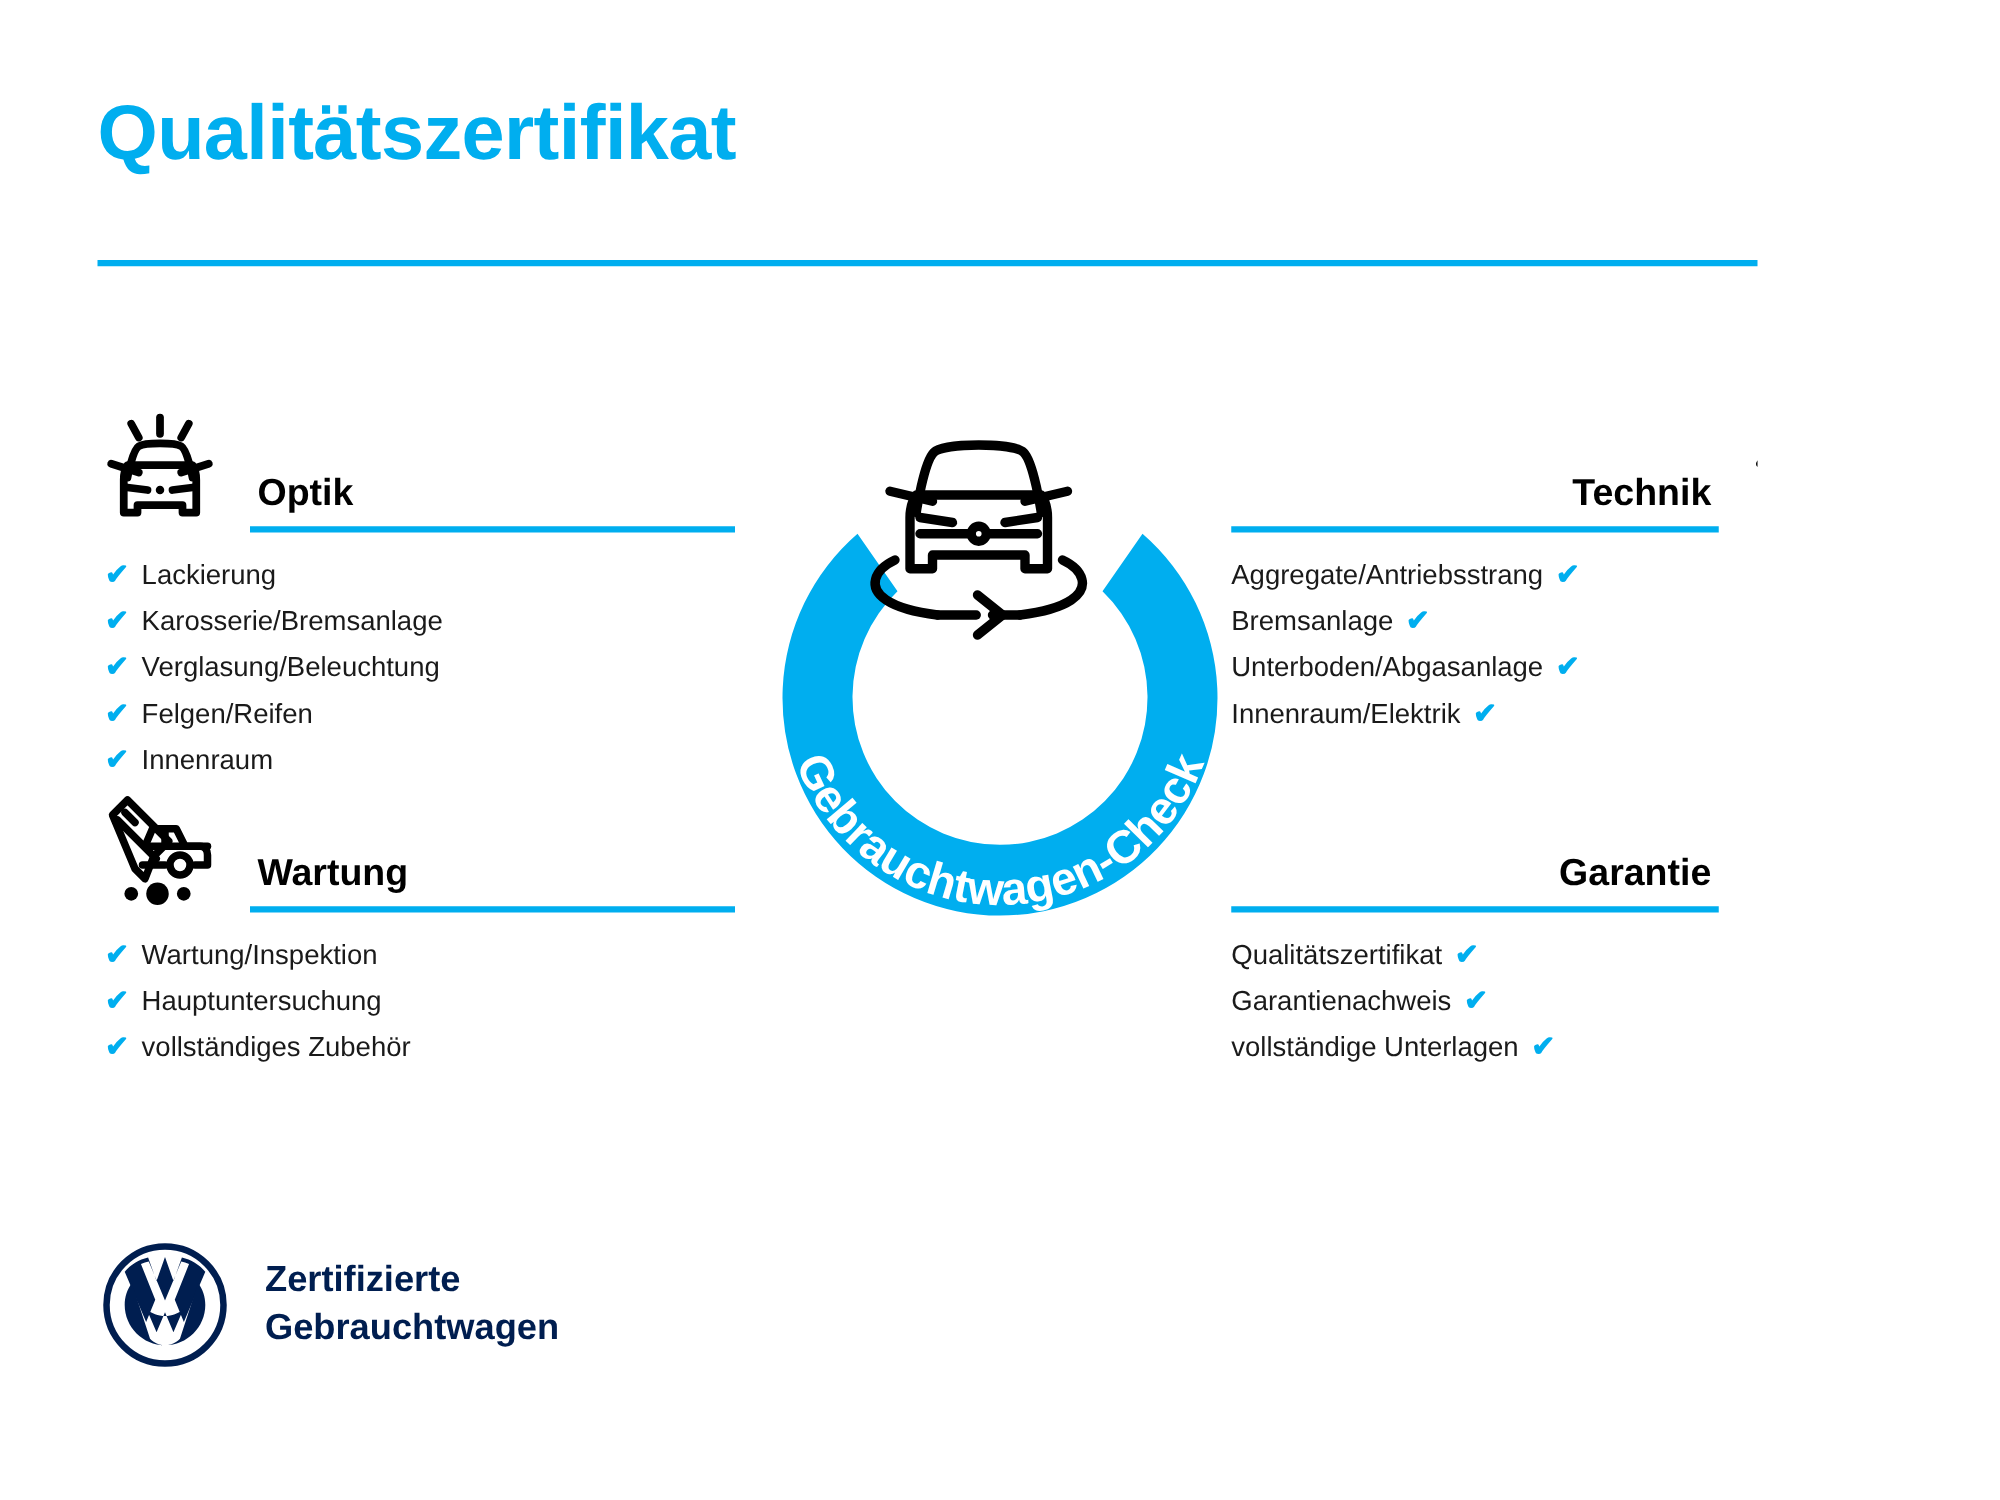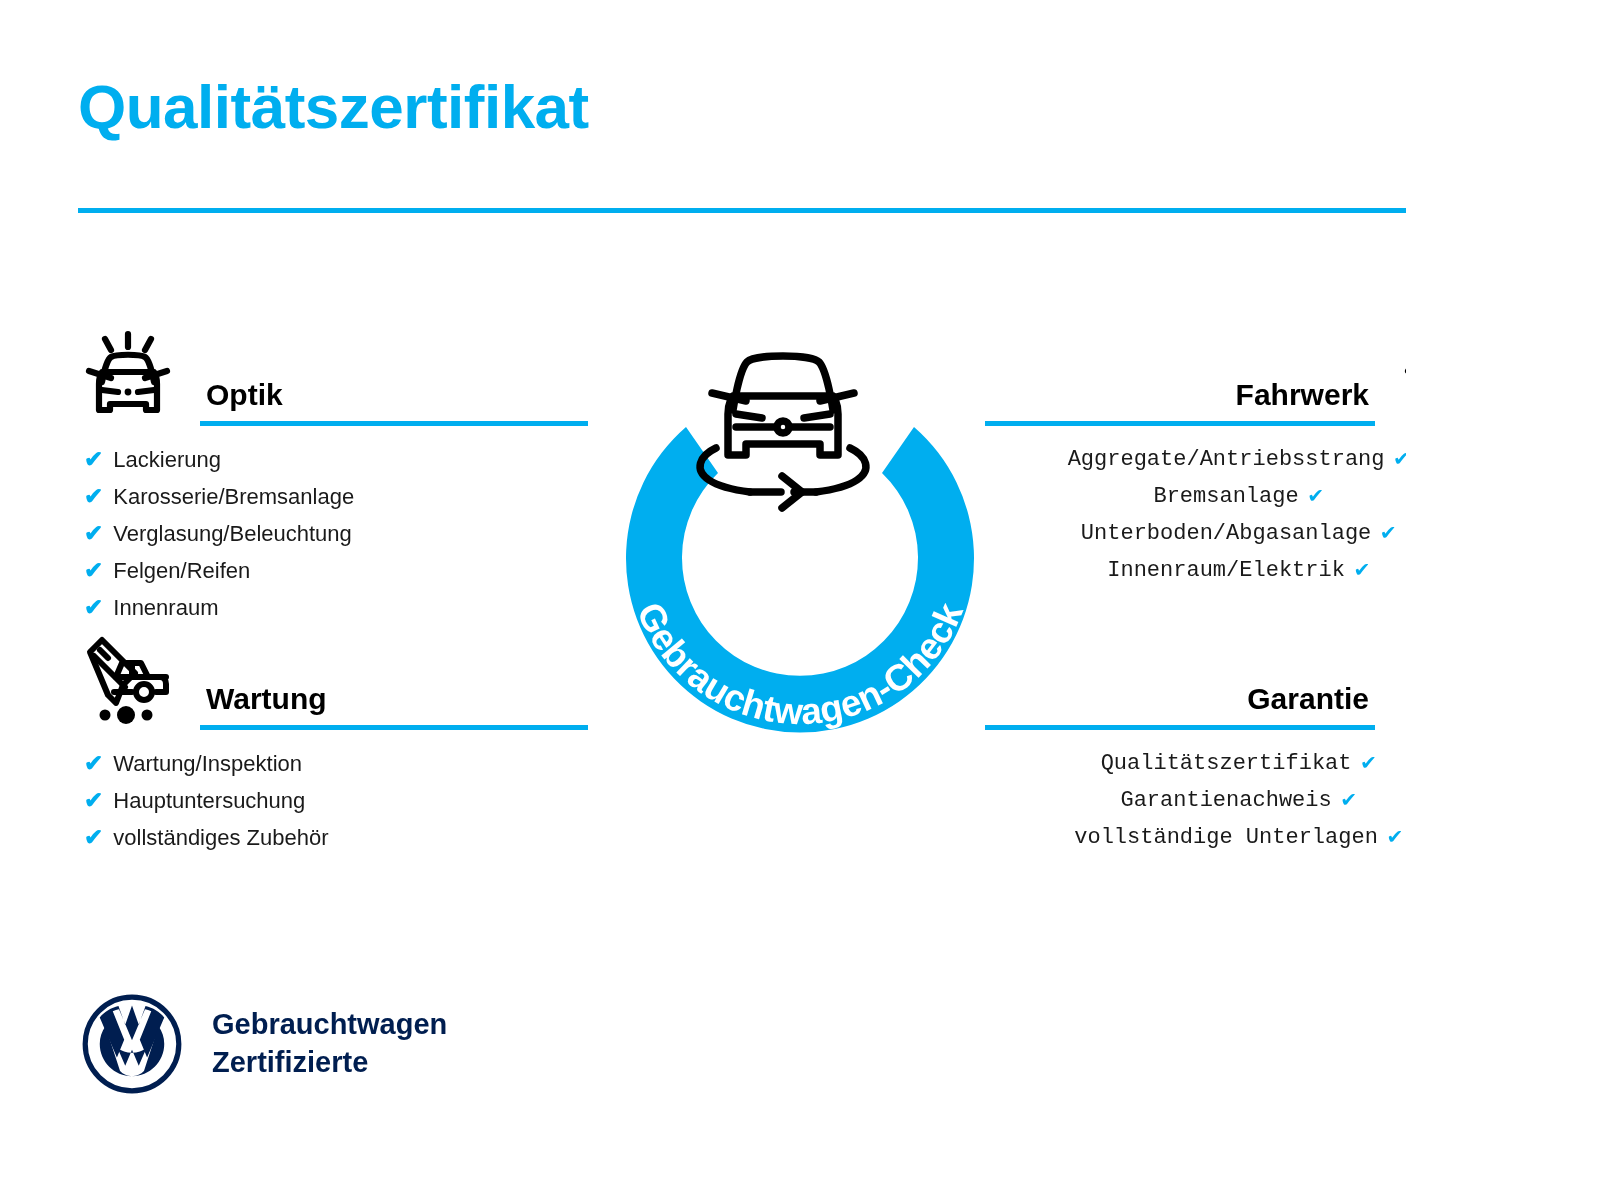--- a/index.html
+++ b/index.html
@@ -97,21 +97,21 @@
     padding: 22px 0 0 0;
   }
   .sec-list li {
     font-size: 22px;
     color: #1a1a1a;
     line-height: 1.0;
     padding: 0 0 14px 0;
     white-space: nowrap;
   }
   .left  .sec-list li { text-align: left;  padding-left: 6px; }
-  .right .sec-list li { text-align: center; padding-right: 6px; font-family: Liberation Mono, monospace; }
+  .right .sec-list li { text-align: left; padding-right: 6px; }
 
   .tick {
     color: #00AEEF;
     font-weight: bold;
     font-size: 23px;
     display: inline-block;
   }
   .left  .tick { margin-right: 10px; }
   .right .tick { margin-left: 10px; }
 
@@ -247,21 +247,21 @@
 
           <line x1="11" y1="45" x2="33" y2="52"></line>
           <line x1="89" y1="52" x2="79" y2="55"></line>
 
           <line x1="24" y1="64" x2="40" y2="66"></line>
           <line x1="76" y1="64" x2="60" y2="66"></line>
           <circle cx="50" cy="66" r="3.4" fill="#000" stroke="none"></circle>
         </svg>
       </span>
       <div class="sec-titlewrap">
-        <div class="sec-title">Fahrwerk</div>
+        <div class="sec-title">Technik</div>
         <div class="sec-rule"></div>
       </div>
     </div>
     <ul class="sec-list">
       <li><span>Aggregate/Antriebsstrang</span><span class="tick">✔</span></li>
       <li><span>Bremsanlage</span><span class="tick">✔</span></li>
       <li><span>Unterboden/Abgasanlage</span><span class="tick">✔</span></li>
       <li><span>Innenraum/Elektrik</span><span class="tick">✔</span></li>
     </ul>
   </div>
@@ -347,18 +347,18 @@
                  L35.5 63
                  L19 24.5
                  C23.5 19 30 15 37 13.5
                  L43.5 31.5
                  Z" fill="#001E50"></path>
         <path d="M50 55.5 L43.5 71 L36 53.5 C40 56.5 44.5 58.5 50 58.5 C55.5 58.5 60 56.5 64 53.5 L56.5 71 Z" fill="#001E50"></path>
         <path d="M24.5 33 L38.5 76 C41.5 79 45.5 81 50 81 C54.5 81 58.5 79 61.5 76 L75.5 33 C79 38 81 43.5 81 50 C81 67 67 81 50 81 C33 81 19 67 19 50 C19 43.5 21 38 24.5 33 Z" fill="#001E50"></path>
       </svg>
     </span>
     <div class="vw-text">
+      <div>Zertifizierte</div>
       <div>Gebrauchtwagen</div>
-      <div>Zertifizierte</div>
     </div>
   </div>
 
 </div>
 
 </body></html>

